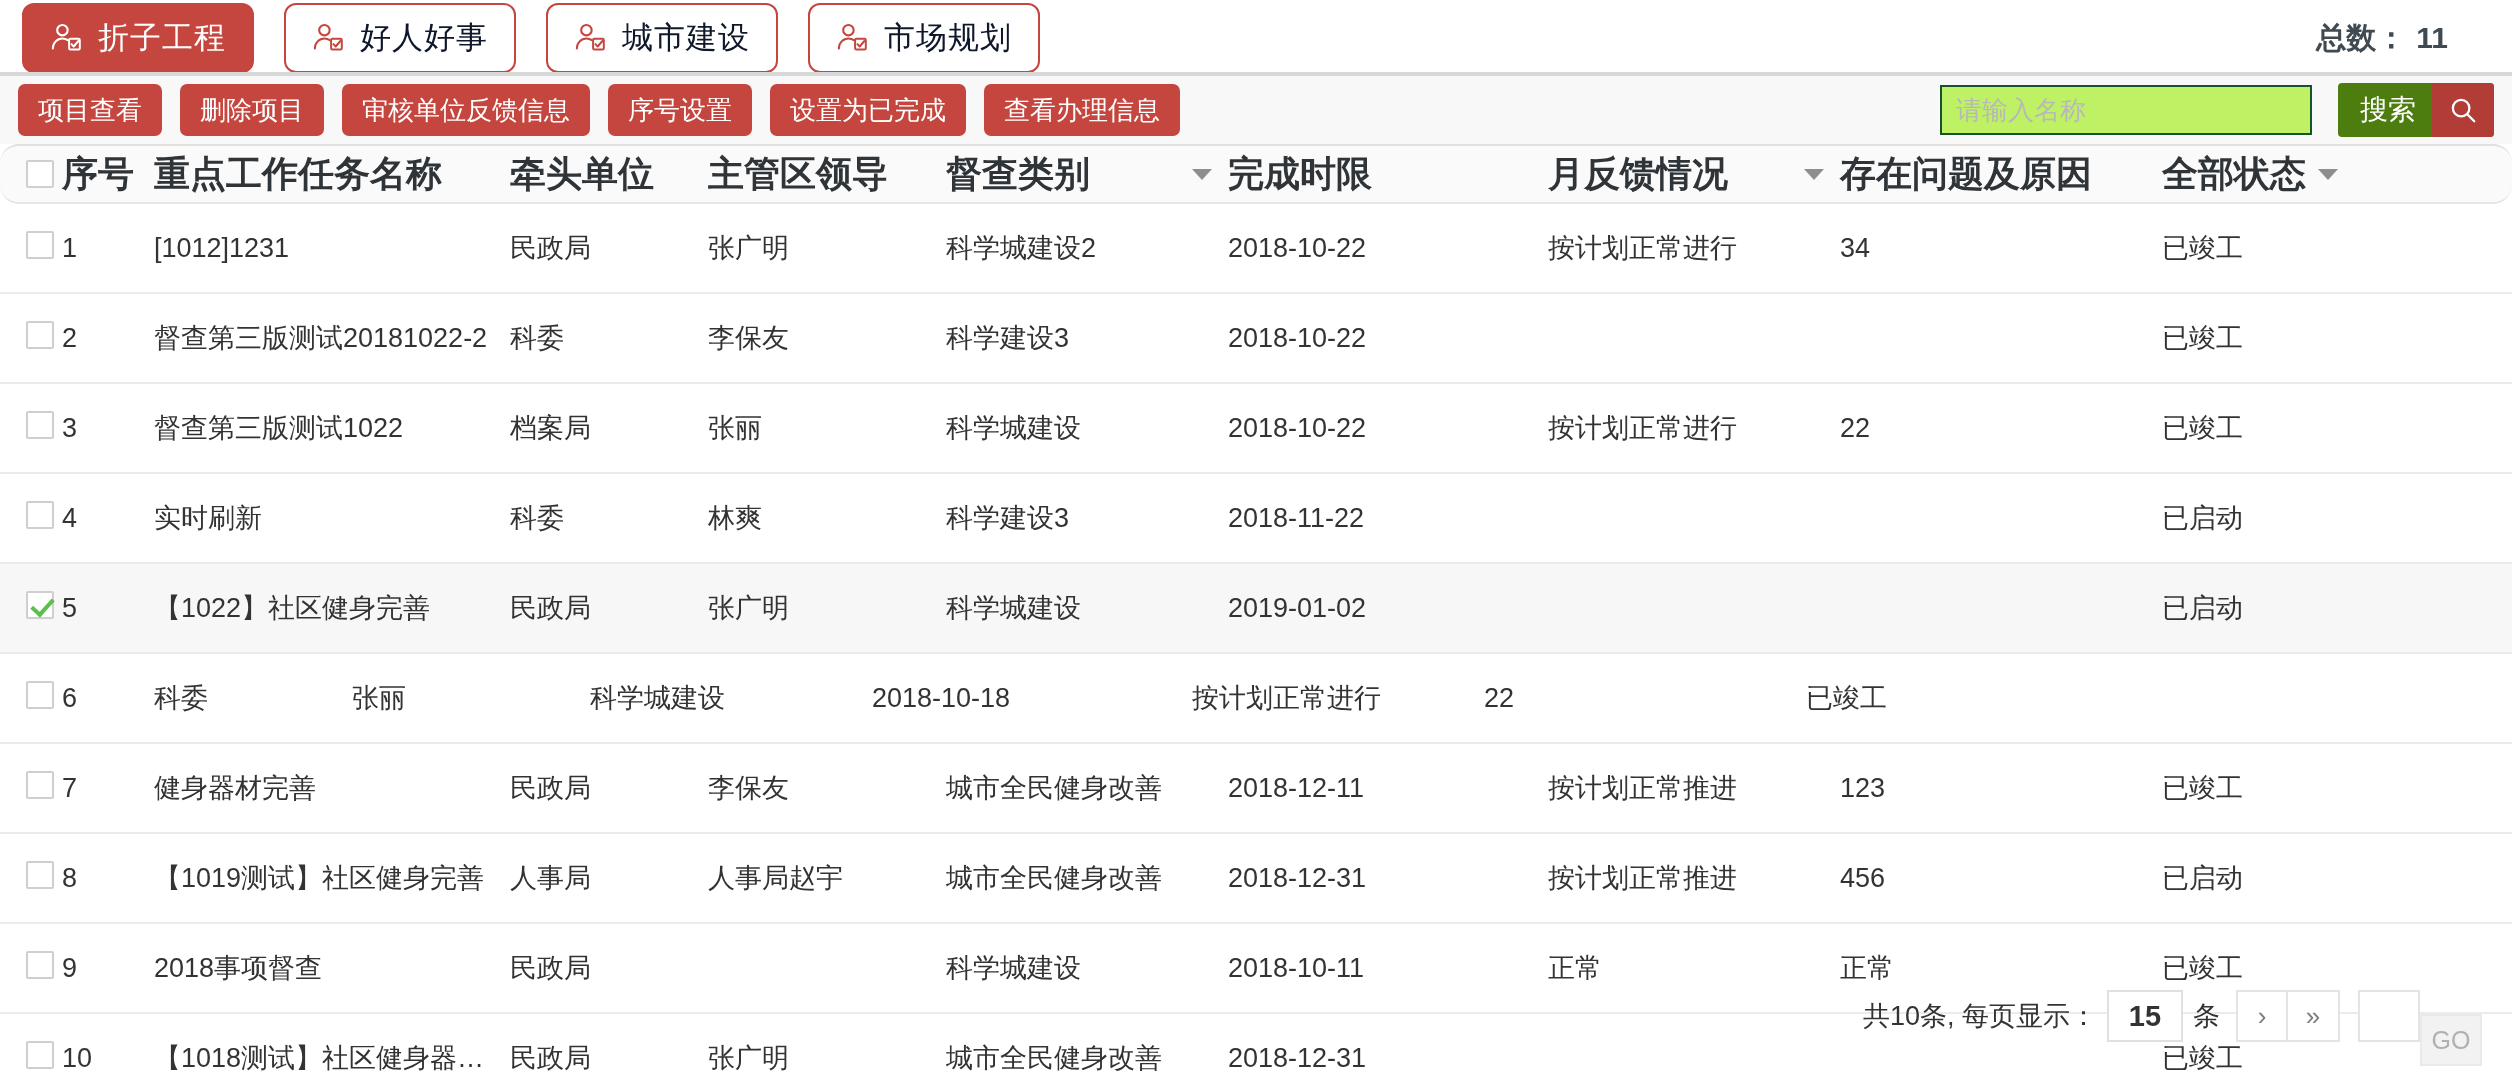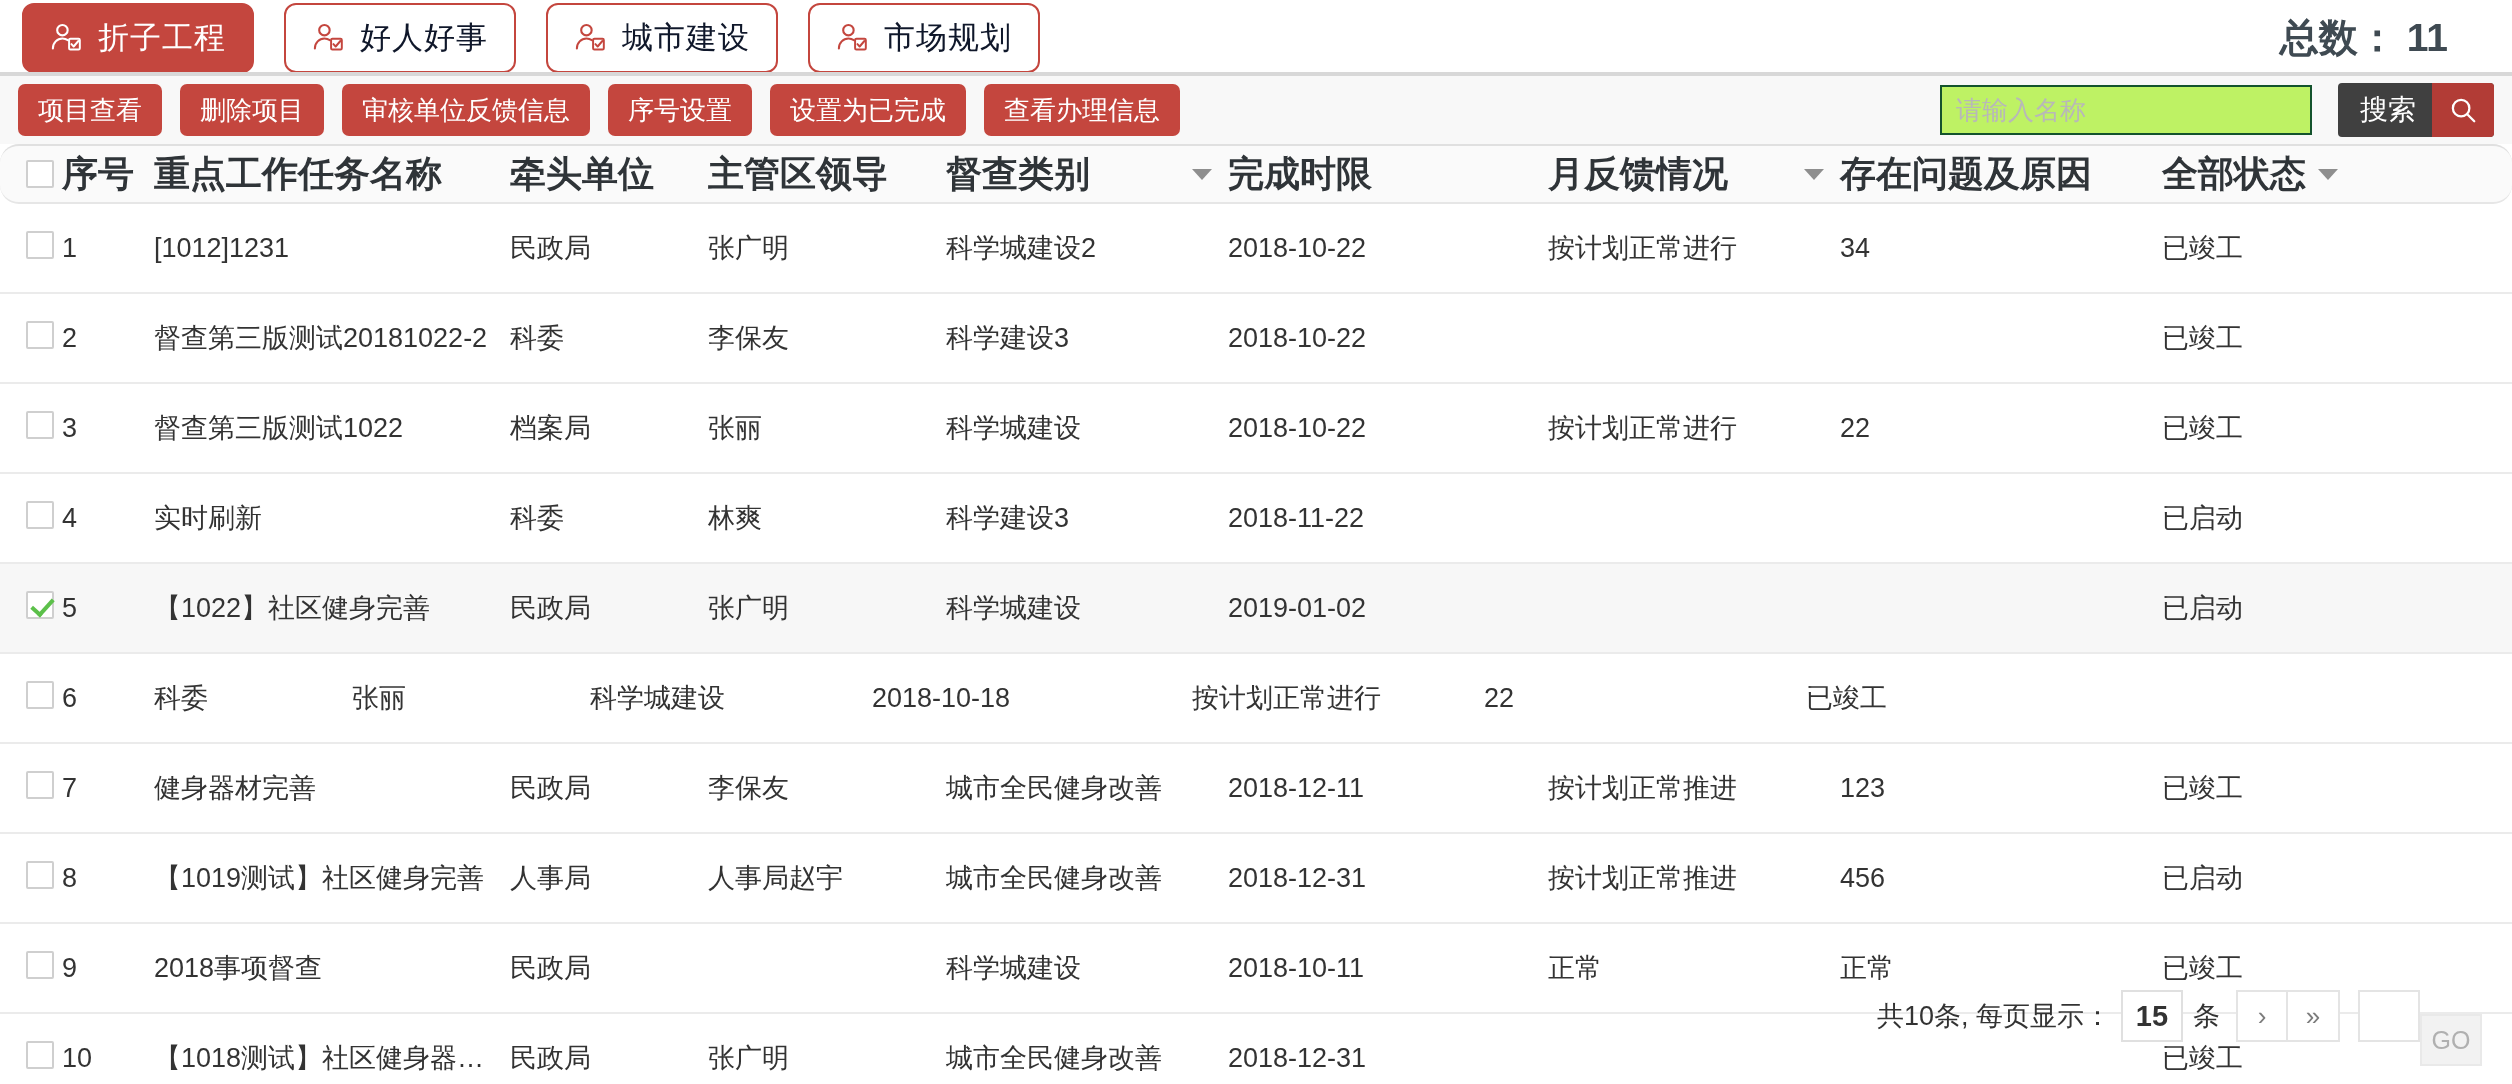--- a/index.html
+++ b/index.html
@@ -46,21 +46,21 @@
     color: #ffffff;
     border-color: #c4463e;
   }
   .tab svg { display:block; }
   .tab .ico-stroke { stroke: #c4463e; }
   .tab.active .ico-stroke { stroke: #ffffff; }
 
   .total {
     margin-left: auto;
     margin-right: 42px;
-    font-size: 39px;
+    font-size: 30px;
     font-weight: bold;
     color: #3f4a52;
     white-space: nowrap;
   }
   .total .num { margin-left: 10px; }
 
   .tabbar-rule {
     position:absolute; left:0; right:0; bottom:0;
     height:4px; background:#d8d8d8;
   }
@@ -103,21 +103,21 @@
     color: #333;
     outline: none;
     font-family: inherit;
     border-radius: 0;
   }
   .search-input::placeholder { color:#b8b8b8; }
   .search-btn {
     height: 54px;
     display: flex;
     align-items: center;
-    background: #404040;
+    background: #4d7c0f;
     border: none;
     border-radius: 4px;
     margin-left: 26px;
     cursor: pointer;
     overflow: hidden;
   }
   .search-btn .lbl {
     color: #fff;
     font-size: 28px;
     padding: 0 16px 0 22px;
@@ -202,21 +202,21 @@
     position: absolute;
     right: 30px;
     bottom: 18px;
     display: flex;
     align-items: center;
     font-size: 27px;
     color: #333;
   }
   .pager .txt { white-space: nowrap; }
   .pg-size {
-    width: 62px; height: 52px;
+    width: 76px; height: 52px;
     border: 2px solid #e0e0e0;
     background: #fff;
     margin: 0 10px;
     display:flex; align-items:center; justify-content:center;
     font-weight: bold;
     font-size: 29px;
     cursor: pointer;
   }
   .pg-unit { margin-right: 16px; }
   .pg-group { display:flex; }

